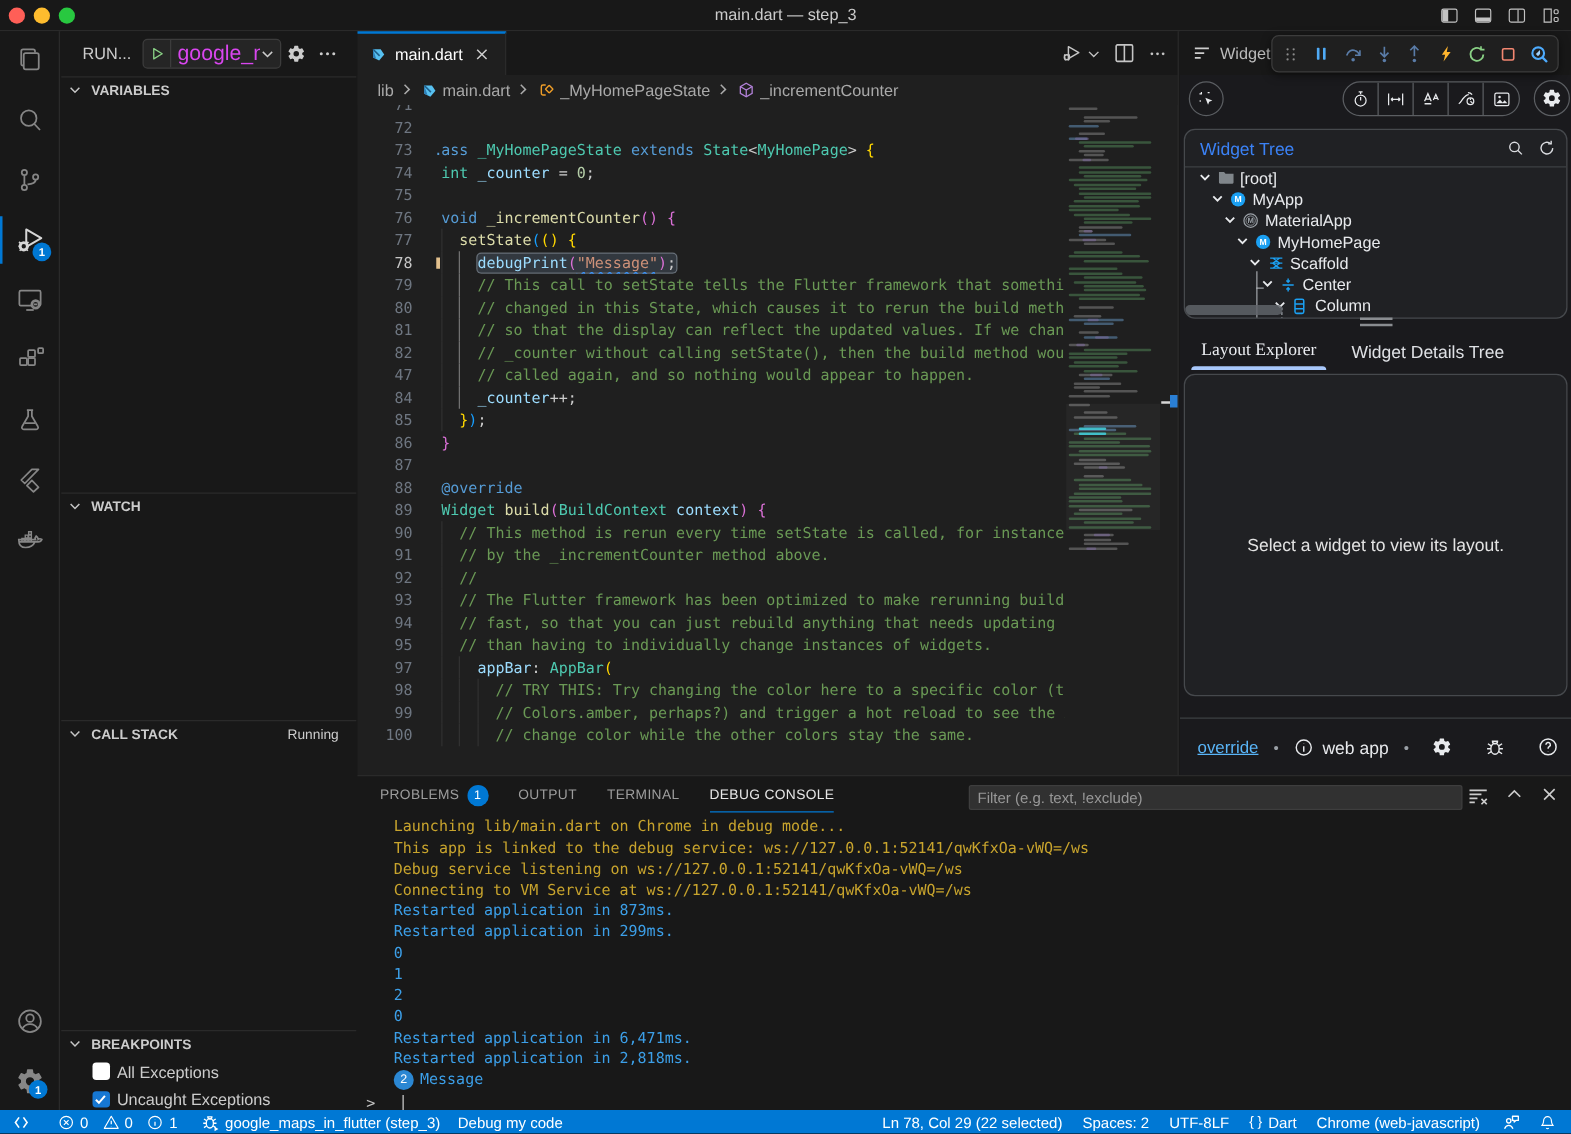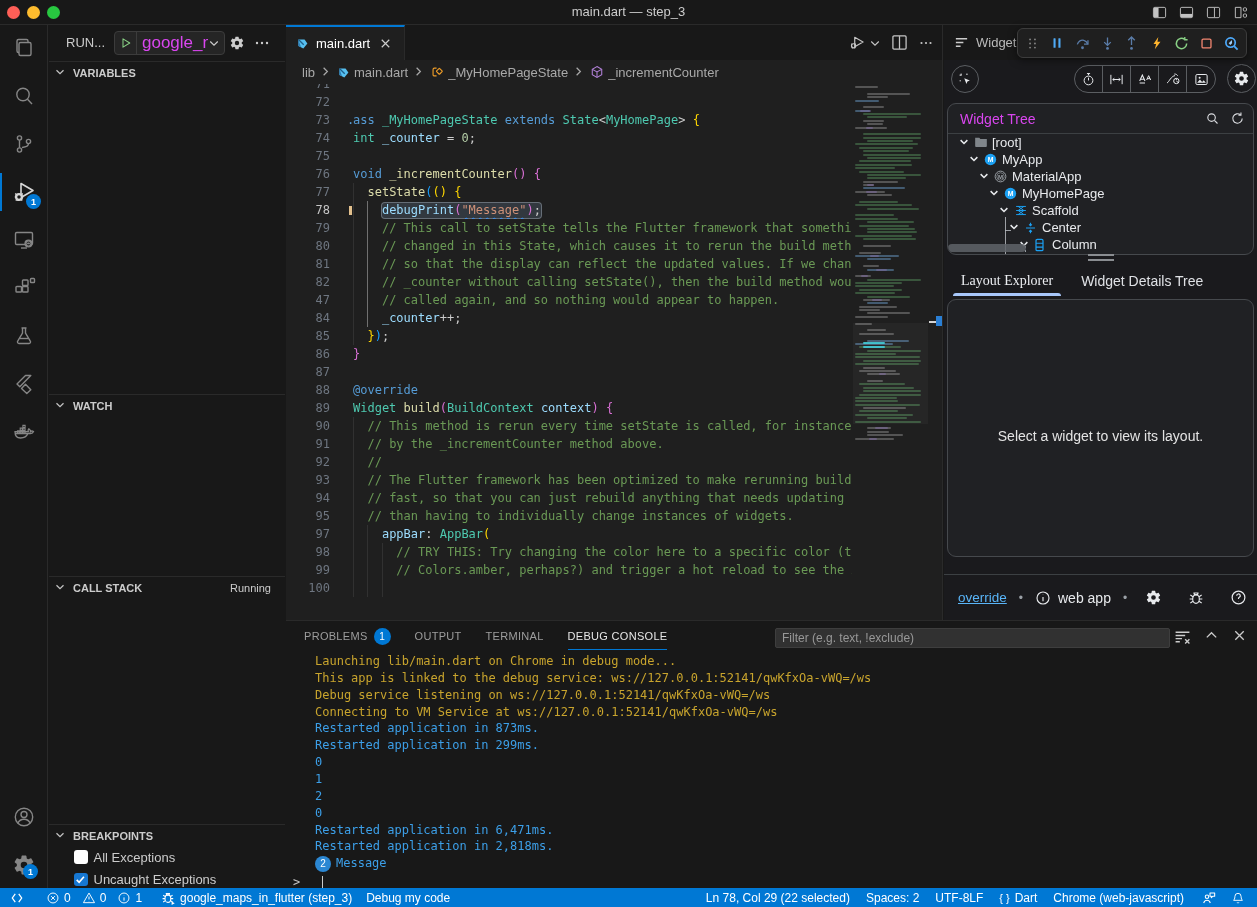--- a/index.html
+++ b/index.html
@@ -98,21 +98,21 @@
   #debug-toolbar { position:absolute; left:73px; top:3px; width:230px; height:30px; background:#1f1f1f; border:1px solid #3c3c3c; border-radius:6px; box-shadow:0 2px 8px rgba(0,0,0,0.5); display:flex; align-items:center; justify-content:space-around; padding:0 2px; z-index:5; }
   .dbg-btn { width:20px; height:20px; display:flex; align-items:center; justify-content:center; }
   #insp-toolbar { position:absolute; left:0; top:35px; width:100%; height:42px; }
   #btn-select-widget { position:absolute; left:7px; top:5px; width:28px; height:28px; border:1px solid #5b5e62; border-radius:50%; display:flex; align-items:center; justify-content:center; color:#e8eaed; }
   #insp-group { position:absolute; left:130px; top:5px; height:28px; border:1px solid #5b5e62; border-radius:14px; display:flex; overflow:hidden; }
   .insp-cell { width:28px; display:flex; align-items:center; justify-content:center; color:#e8eaed; border-right:1px solid #5b5e62; }
   .insp-cell:last-child { border-right:none; }
   #btn-insp-gear { position:absolute; left:283px; top:4px; width:29px; height:29px; border:1px solid #5b5e62; border-radius:50%; display:flex; align-items:center; justify-content:center; color:#e8eaed; }
   #tree-card { position:absolute; left:3px; top:78px; width:307px; height:152px; border:1px solid #46494d; border-radius:9px; background:#202124; overflow:hidden; }
   #tree-card-header { position:absolute; left:0; top:0; width:100%; height:30px; border-bottom:1px solid #3c4043; display:flex; align-items:center; }
-  #tree-card-title { margin-left:12px; font-size:14px; color:#d946ef; }
+  #tree-card-title { margin-left:12px; font-size:14px; color:#3b82f6; }
   #tree-card-icons { position:absolute; right:8px; display:flex; gap:10px; color:#dadce0; }
   #tree-body { position:absolute; left:0; top:30px; width:100%; bottom:0; }
   .tree-row { position:absolute; height:17px; display:flex; align-items:center; font-size:13px; color:#e8eaed; white-space:nowrap; }
   .tree-chev { width:14px; height:14px; color:#e8eaed; margin-right:2px; }
   .tree-ico { width:13px; height:13px; margin-right:5px; }
   #tree-hscroll { position:absolute; left:0px; bottom:2px; width:78px; height:8px; border-radius:4px; background:#5f6368; opacity:0.85; }
   #tree-guide-v { position:absolute; width:1px; background:#bdc1c6; opacity:0.8; }
   #tree-guide-h { position:absolute; height:1px; background:#bdc1c6; opacity:0.8; }
   #tree-guide-d { position:absolute; width:1px; background:repeating-linear-gradient(to bottom,#9aa0a6 0 2px,transparent 2px 4px); }
   #drag-handle { position:absolute; left:50%; transform:translateX(-50%); top:229px; width:26px; height:7px; border-top:2px solid #8a8d91; border-bottom:2px solid #8a8d91; }
@@ -463,21 +463,21 @@
           <div class="cl"><span class="lnum">89</span><span class="ltext"><span style="color:#4EC9B0" class="">Widget</span><span style="color:#cccccc" class=""> </span><span style="color:#DCDCAA" class="">build</span><span style="color:#DA70D6" class="">(</span><span style="color:#4EC9B0" class="">BuildContext</span><span style="color:#cccccc" class=""> </span><span style="color:#9CDCFE" class="">context</span><span style="color:#DA70D6" class="">)</span><span style="color:#cccccc" class=""> </span><span style="color:#DA70D6" class="">{</span></span></div>
           <div class="cl"><span class="guide" style="left:67.0px"></span><span class="lnum">90</span><span class="ltext"><span style="color:#cccccc" class="">  </span><span style="color:#6A9955" class="">// This method is rerun every time setState is called, for instance as done</span></span></div>
           <div class="cl"><span class="guide" style="left:67.0px"></span><span class="lnum">91</span><span class="ltext"><span style="color:#cccccc" class="">  </span><span style="color:#6A9955" class="">// by the _incrementCounter method above.</span></span></div>
           <div class="cl"><span class="guide" style="left:67.0px"></span><span class="lnum">92</span><span class="ltext"><span style="color:#cccccc" class="">  </span><span style="color:#6A9955" class="">//</span></span></div>
           <div class="cl"><span class="guide" style="left:67.0px"></span><span class="lnum">93</span><span class="ltext"><span style="color:#cccccc" class="">  </span><span style="color:#6A9955" class="">// The Flutter framework has been optimized to make rerunning build methods</span></span></div>
           <div class="cl"><span class="guide" style="left:67.0px"></span><span class="lnum">94</span><span class="ltext"><span style="color:#cccccc" class="">  </span><span style="color:#6A9955" class="">// fast, so that you can just rebuild anything that needs updating rather</span></span></div>
           <div class="cl"><span class="guide" style="left:67.0px"></span><span class="lnum">95</span><span class="ltext"><span style="color:#cccccc" class="">  </span><span style="color:#6A9955" class="">// than having to individually change instances of widgets.</span></span></div>
           <div class="cl"><span class="guide" style="left:67.0px"></span><span class="guide" style="left:81.4px"></span><span class="lnum">97</span><span class="ltext"><span style="color:#cccccc" class="">    </span><span style="color:#9CDCFE" class="">appBar</span><span style="color:#cccccc" class="">: </span><span style="color:#4EC9B0" class="">AppBar</span><span style="color:#FFD700" class="">(</span></span></div>
           <div class="cl"><span class="guide" style="left:67.0px"></span><span class="guide" style="left:81.4px"></span><span class="guide" style="left:95.9px"></span><span class="lnum">98</span><span class="ltext"><span style="color:#cccccc" class="">      </span><span style="color:#6A9955" class="">// TRY THIS: Try changing the color here to a specific color (to</span></span></div>
           <div class="cl"><span class="guide" style="left:67.0px"></span><span class="guide" style="left:81.4px"></span><span class="guide" style="left:95.9px"></span><span class="lnum">99</span><span class="ltext"><span style="color:#cccccc" class="">      </span><span style="color:#6A9955" class="">// Colors.amber, perhaps?) and trigger a hot reload to see the AppBar</span></span></div>
-          <div class="cl"><span class="guide" style="left:67.0px"></span><span class="guide" style="left:81.4px"></span><span class="guide" style="left:95.9px"></span><span class="lnum">100</span></div>
+          <div class="cl"><span class="guide" style="left:67.0px"></span><span class="guide" style="left:81.4px"></span><span class="guide" style="left:95.9px"></span><span class="lnum">100</span><span class="ltext"><span style="color:#cccccc" class="">      </span><span style="color:#6A9955" class="">// change color while the other colors stay the same.</span></span></div>
           <span id="l73-artifact" style="left:61px;top:36px;line-height:18px">.</span>
           <span id="gutter-mod" style="top:131px"></span>
         </div>
       <div id="minimap-canvas">
           <span class="mm-bar" style="left: 2px; top: 2px; width: 23.3637px; background: rgb(120, 120, 120); opacity: 0.6;"></span>
           <span class="mm-bar" style="left: 14px; top: 8.76px; width: 43.2291px; background: rgb(120, 120, 120); opacity: 0.6;"></span>
           <span class="mm-bar" style="left: 14px; top: 12.14px; width: 20.9619px; background: rgb(120, 120, 120); opacity: 0.6;"></span>
           <span class="mm-bar" style="left: 2px; top: 15.52px; width: 24.1935px; background: rgb(91, 132, 168); opacity: 0.6;"></span>
           <span class="mm-bar" style="left: 10px; top: 22.28px; width: 20.7313px; background: rgb(120, 120, 120); opacity: 0.6;"></span>
           <span class="mm-bar" style="left: 2px; top: 25.66px; width: 15.3612px; background: rgb(91, 132, 168); opacity: 0.6;"></span>

